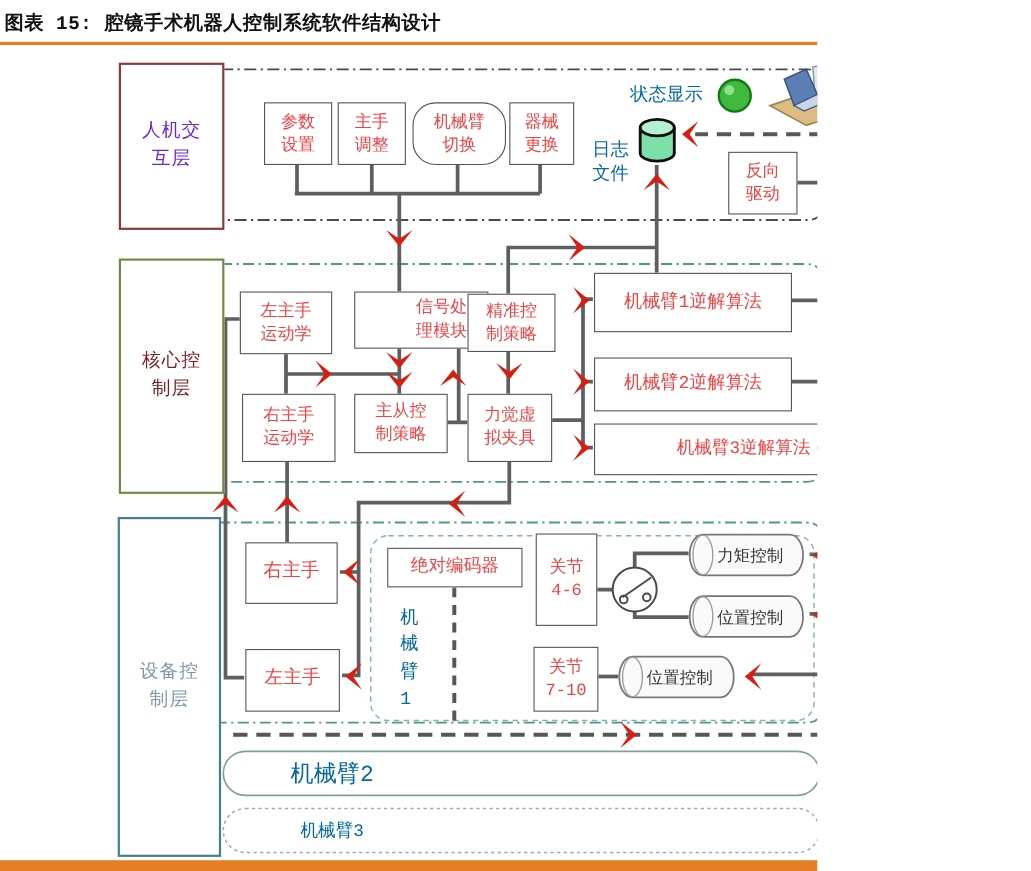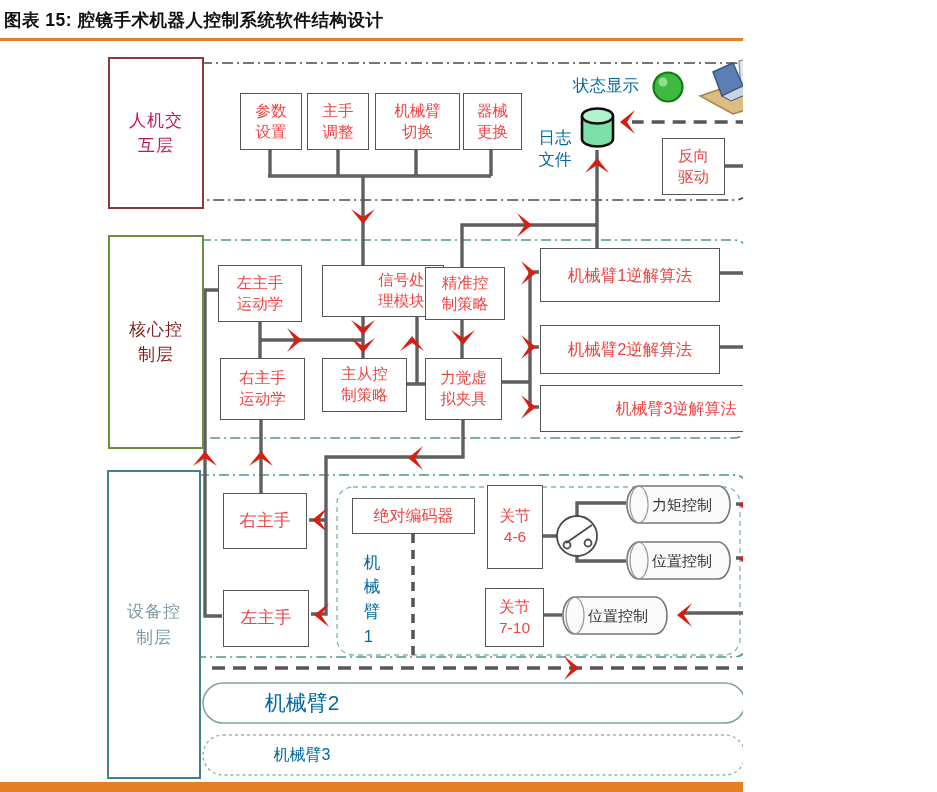--- a/index.html
+++ b/index.html
@@ -1,27 +1,27 @@
 <!DOCTYPE html>
 <html><head>
 <meta charset="utf-8">
 <style>
   html,body{margin:0;padding:0;background:#fff;}
   #stage{position:relative;width:743px;height:792px;background:#fff;overflow:hidden;
-         font-family:Liberation Sans, sans-serif;}
+         font-family:Liberation Mono, monospace;}
   .abs{position:absolute;}
   #title{left:4px;top:8px;font-size:17.5px;font-weight:bold;color:#111;letter-spacing:.5px;}
   .rule{background:#e57f25;}
   .box{border:1.6px solid #555;background:#fff;display:flex;align-items:center;justify-content:center;
        text-align:center;white-space:pre-line;color:#ef4444;font-size:15.5px;line-height:1.35;}
   .plain{display:flex;align-items:center;justify-content:center;text-align:left;
          white-space:pre-line;color:#0369a1;}
   .layerbox{display:flex;align-items:center;justify-content:center;text-align:center;
             white-space:pre-line;background:#fff;font-size:17px;line-height:1.5;letter-spacing:1px;}
-  #layer-hmi{border:2.4px solid #8b3a3a;color:#be185d;}
+  #layer-hmi{border:2.4px solid #8b3a3a;color:#6d28d9;}
   #layer-core{border:2.4px solid #6f8c3f;color:#7f1d1d;}
   #layer-device{border:2.4px solid #43808f;color:#7b9aa4;}
   .cyl-label{font-size:15px;color:#333;display:flex;align-items:center;justify-content:center;}
   #watermark{font-size:26px;font-weight:bold;color:#919191;letter-spacing:1px;
              text-shadow:0 0 2px #fff;}
   svg{position:absolute;left:0;top:0;}
 </style>
 </head>
 <body>
 
@@ -136,21 +136,21 @@
 互层</div>
   <div class="abs layerbox" id="layer-core" style="left:108px;top:235px;width:92px;height:210px;">核心控
 制层</div>
   <div class="abs layerbox" id="layer-device" style="left:107px;top:470px;width:90px;height:305px;">设备控
 制层</div>
 
   <div class="abs box" style="left:240px;top:93px;width:60px;height:55px;">参数
 设置</div>
   <div class="abs box" style="left:307px;top:93px;width:60px;height:55px;">主手
 调整</div>
-  <div class="abs box" style="left:375px;top:93px;width:83px;height:55px;">机械臂
+  <div class="abs box" style="left:375px;top:93px;width:83px;height:55px;border-radius:21px;">机械臂
 切换</div>
   <div class="abs box" style="left:463px;top:93px;width:57px;height:55px;">器械
 更换</div>
   <div class="abs plain" style="left:560px;top:74px;width:92px;height:24px;font-size:16.5px;">状态显示</div>
   <div class="abs plain" style="left:532px;top:124px;width:46px;height:48px;font-size:16.5px;line-height:1.35;">日志
 文件</div>
   <div class="abs box" style="left:662px;top:138px;width:61px;height:55px;">反向
 驱动</div>
 
   <div class="abs box" style="left:218px;top:265px;width:82px;height:55px;">左主手

